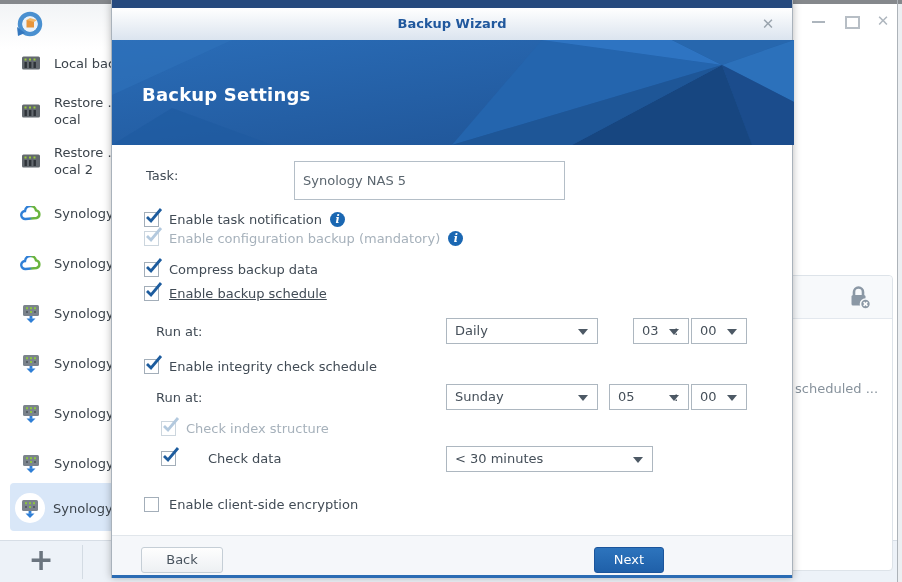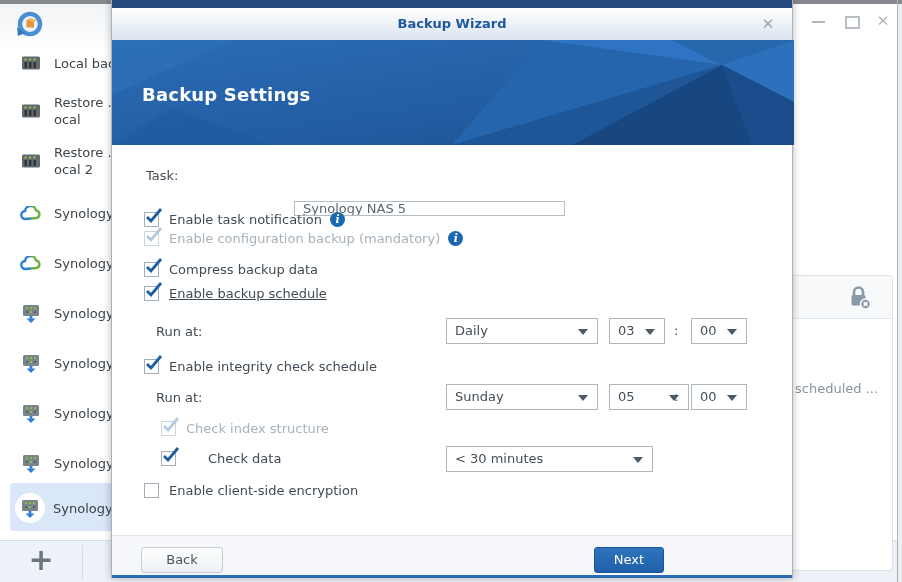--- a/index.html
+++ b/index.html
@@ -42,22 +42,22 @@
   #dlg-titlebar { position:absolute; left:0; top:8px; width:100%; height:32px; background:linear-gradient(#ffffff,#dbe4ef); }
   #dlg-title { position:absolute; left:0; top:8px; width:100%; text-align:center; font-weight:bold; color:#20589d; }
   #dlg-close { position:absolute; right:14px; top:6px; width:20px; height:20px; color:#9aa4ae; font-size:15px; line-height:20px; text-align:center; cursor:pointer; }
   #dlg-banner { position:absolute; left:0; top:40px; width:682px; height:105px; overflow:hidden; }
   #dlg-heading { position:absolute; left:30px; top:44px; color:#ffffff; font-size:18px; font-weight:bold; letter-spacing:.2px; }
   #dlg-footer { position:absolute; left:0; top:535px; width:100%; height:40px; background:#f5f7fa; border-top:1px solid #e1e6eb; }
   #dlg-bottombar { position:absolute; left:0; top:575px; width:100%; height:3px; background:#2b6cb4; }
 
   
   .fld-label { position:absolute; color:#414b55;text-align:right; }
-  #task-input { position:absolute; left:182px; top:161px; width:271px; height:15px; border:1px solid #b4bec7; background:#fff;
-                font:13px "DejaVu Sans","Liberation Sans",sans-serif; color:#5b666f; padding:0 8px; outline:none;margin-top:40px; }
+  #task-input { position:absolute; left:182px; top:161px; width:271px; height:39px; border:1px solid #b4bec7; background:#fff;
+                font:13px "DejaVu Sans","Liberation Sans",sans-serif; color:#5b666f; padding:0 8px; outline:none; }
   .opt-row { position:absolute; left:32px; height:18px; display:flex; align-items:center; gap:10px; }
   .opt-row.indent { left:49px; }
   .cb { position:relative; width:15px; height:15px; flex:0 0 15px; background:#fff; border:1px solid #a3aeb9; cursor:pointer; }
   .cb svg { position:absolute; left:0; top:-5px; overflow:visible; }
   .cb.dis { border-color:#ccd6de; cursor:default; }
   .dim { color:#a6b1bb; }
   .info-ic { width:15px; height:15px; flex:0 0 15px; margin-left:-2px; background:#1a67b2; border-radius:50%; color:#fff;
              font:italic bold 11px "DejaVu Serif","Liberation Serif",serif; text-align:center; line-height:15px; cursor:pointer; }
   .select { position:absolute; height:26px; background:#fff; border:1px solid #adb7c0; line-height:24px; padding-left:8px;
             color:#454f59; cursor:pointer; }
@@ -345,21 +345,21 @@
           </svg>
       </span>
       <span>Enable backup schedule</span>
     </div>
 
     <span class="fld-label" style="left:44px;top:324px;">Run at:</span>
     <div class="select" style="left:334px;top:318px;width:152px;">
       <span>Daily</span>
       <span class="sel-arrow"></span>
     </div>
-    <div class="select" style="left:497px;top:318px;width:56px;">
+    <div class="select" style="left:521px;top:318px;width:56px;">
       <span>03</span>
       <span class="sel-arrow"></span>
     </div>
     <span class="fld-label" style="left:562px;top:323px;">:</span>
     <div class="select" style="left:579px;top:318px;width:56px;">
       <span>00</span>
       <span class="sel-arrow"></span>
     </div>
 
     <div class="opt-row" style="top:357px;">
@@ -401,21 +401,21 @@
             <polyline points="2,9 6,13 16,1" fill="none" stroke="#1d5c9e" stroke-width="2.8"></polyline>
           </svg>
       </span>
       <span>Check data</span>
     </div>
     <div class="select" style="left:334px;top:446px;width:207px;">
       <span>&lt; 30 minutes</span>
       <span class="sel-arrow"></span>
     </div>
 
-    <div class="opt-row" style="top:481px;">
+    <div class="opt-row" style="top:495px;">
       <span class="cb"></span>
       <span>Enable client-side encryption</span>
     </div>
 
     <div id="dlg-footer">
       <div class="btn btn-light" style="left:29px;top:11px;width:82px;">Back</div>
       <div class="btn btn-primary" style="left:482px;top:11px;width:70px;">Next</div>
     </div>
     <div id="dlg-bottombar"></div>
   </div>

